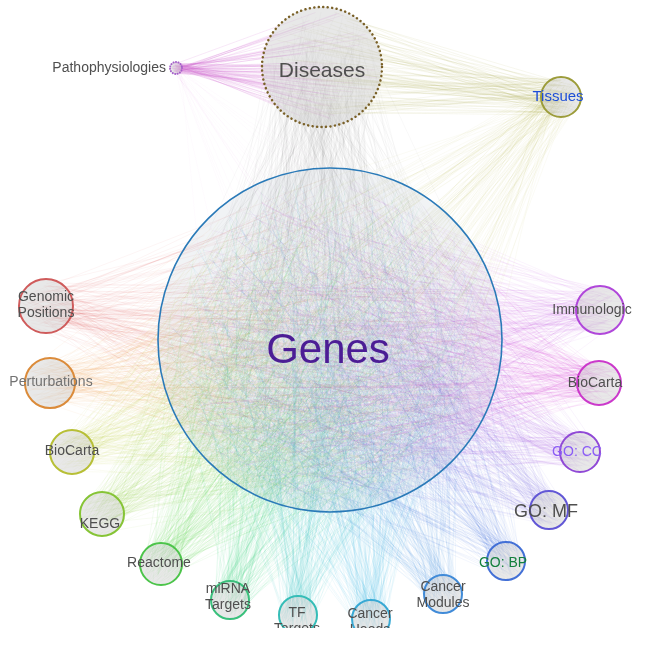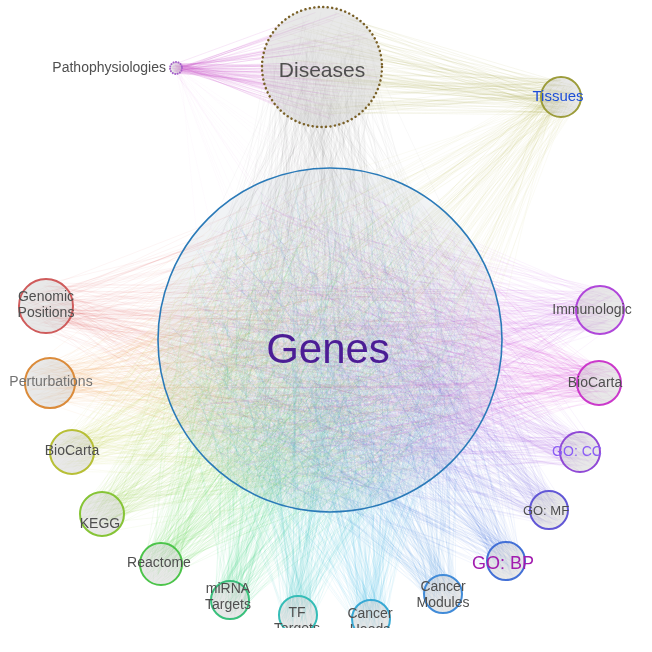--- a/index.html
+++ b/index.html
@@ -2767,19 +2767,19 @@
       <div class="node-label" style="left: 100px; top: 514px; font-size: 14px; color: rgb(79, 79, 79); transform: translate(-50%, -50%); margin-top: 10px;">KEGG</div>
       <div class="node-label" style="left: 159px; top: 563px; font-size: 14px; color: rgb(79, 79, 79); transform: translate(-50%, -50%);">Reactome</div>
       <div class="node-label" style="left: 228px; top: 597px; font-size: 14px; color: rgb(79, 79, 79); transform: translate(-50%, -50%);">miRNA
 Targets</div>
       <div class="node-label" style="left: 297px; top: 621px; font-size: 14px; color: rgb(79, 79, 79); transform: translate(-50%, -50%);">TF
 Targets</div>
       <div class="node-label" style="left: 370px; top: 622px; font-size: 14px; color: rgb(79, 79, 79); transform: translate(-50%, -50%);">Cancer
 Hoods</div>
       <div class="node-label" style="left: 443px; top: 595px; font-size: 14px; color: rgb(79, 79, 79); transform: translate(-50%, -50%);">Cancer
 Modules</div>
-      <div class="node-label" style="left: 503px; top: 563px; font-size: 18px; color: #a21caf; transform: translate(-50%, -50%);">GO: BP</div>
-      <div class="node-label" style="left: 546px; top: 511px; font-size: 13px; color: rgb(79, 79, 79); transform: translate(-50%, -50%);">GO: MF</div>
+      <div class="node-label" style="left: 503px; top: 563px; font-size: 14px; color: #15803d; transform: translate(-50%, -50%);">GO: BP</div>
+      <div class="node-label" style="left: 546px; top: 511px; font-size: 18px; color: rgb(79, 79, 79); transform: translate(-50%, -50%);">GO: MF</div>
       <div class="node-label" style="left: 577px; top: 452px; font-size: 14px; color: #8b5cf6; transform: translate(-50%, -50%);">GO: CC</div>
       <div class="node-label" style="left: 595px; top: 383px; font-size: 14px; color: rgb(79, 79, 79); transform: translate(-50%, -50%);">BioCarta</div>
       <div class="node-label" style="left: 592px; top: 310px; font-size: 14px; color: rgb(79, 79, 79); transform: translate(-50%, -50%);">Immunologic</div>
     </div>
 </div>
 
 </body></html>

